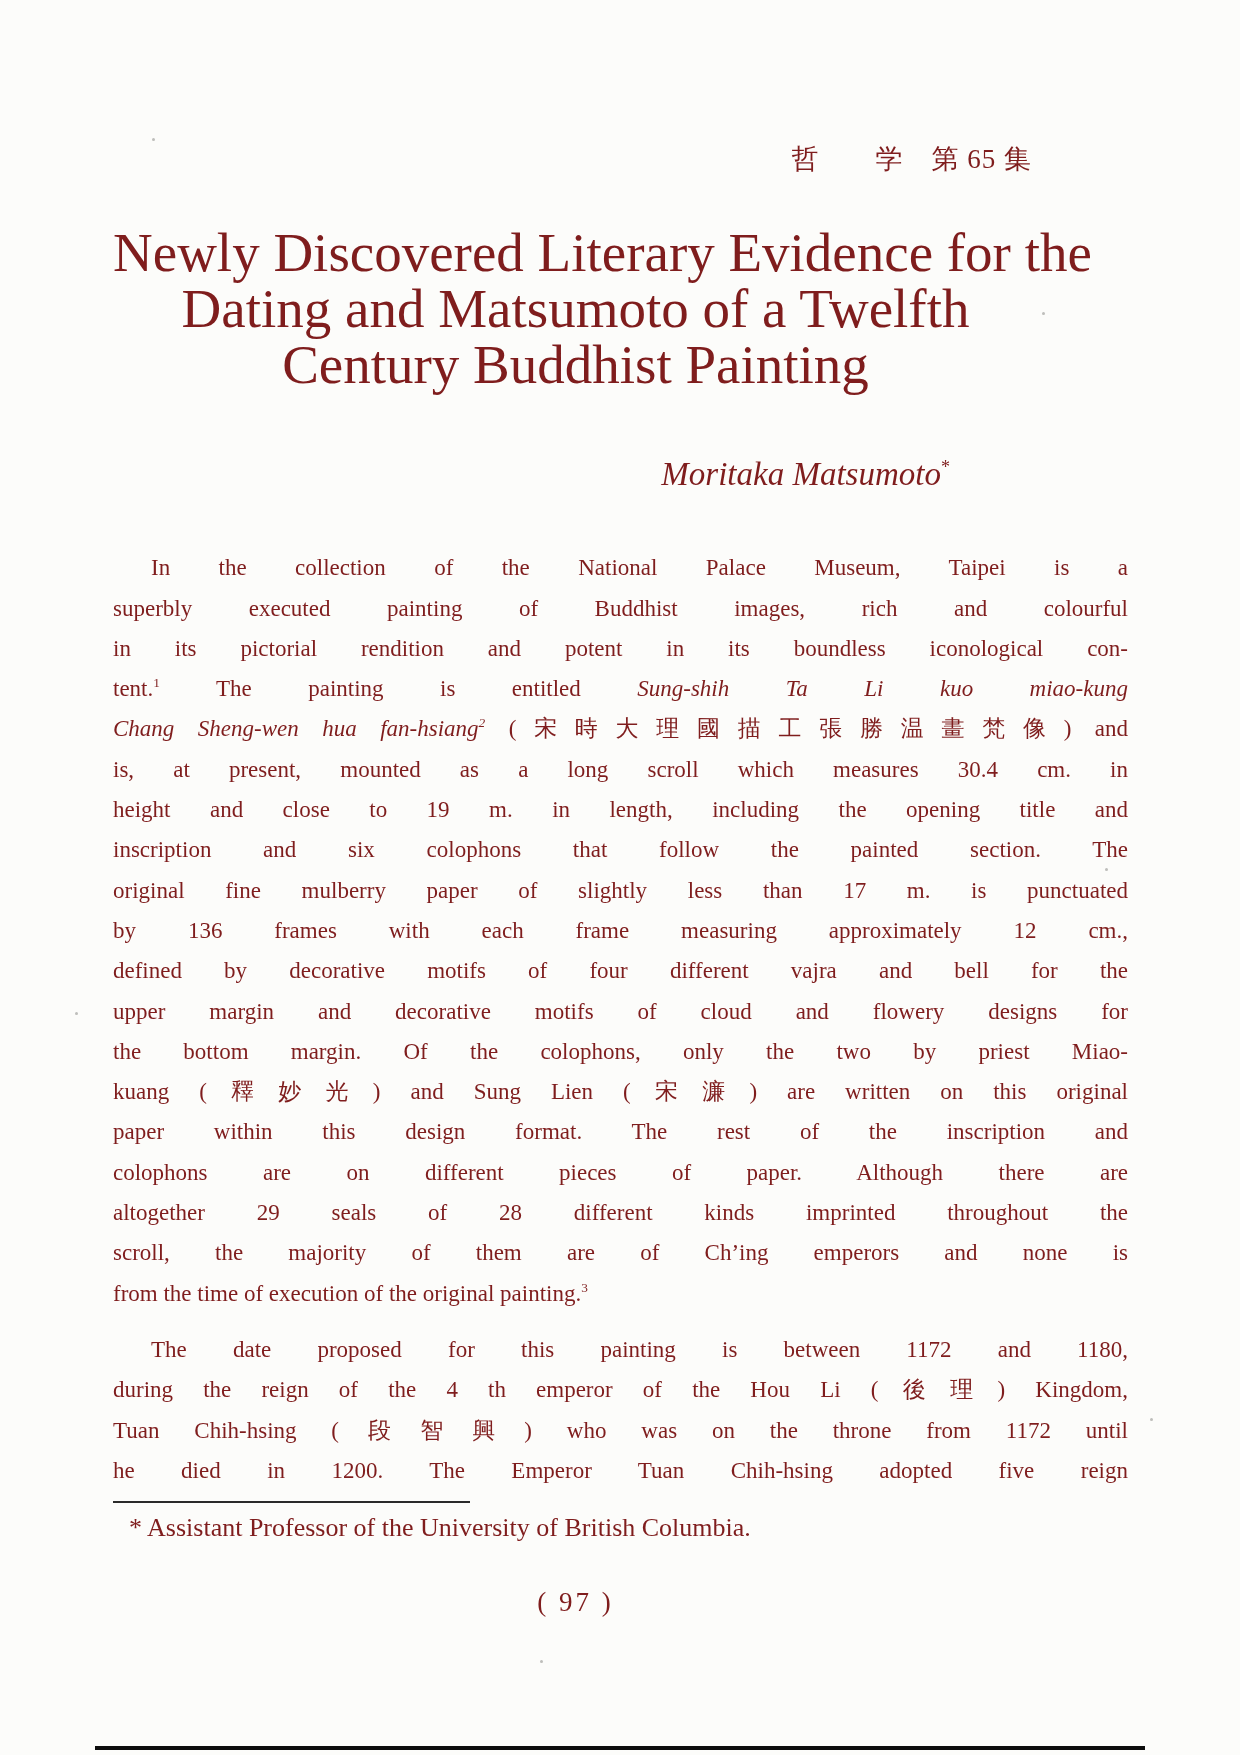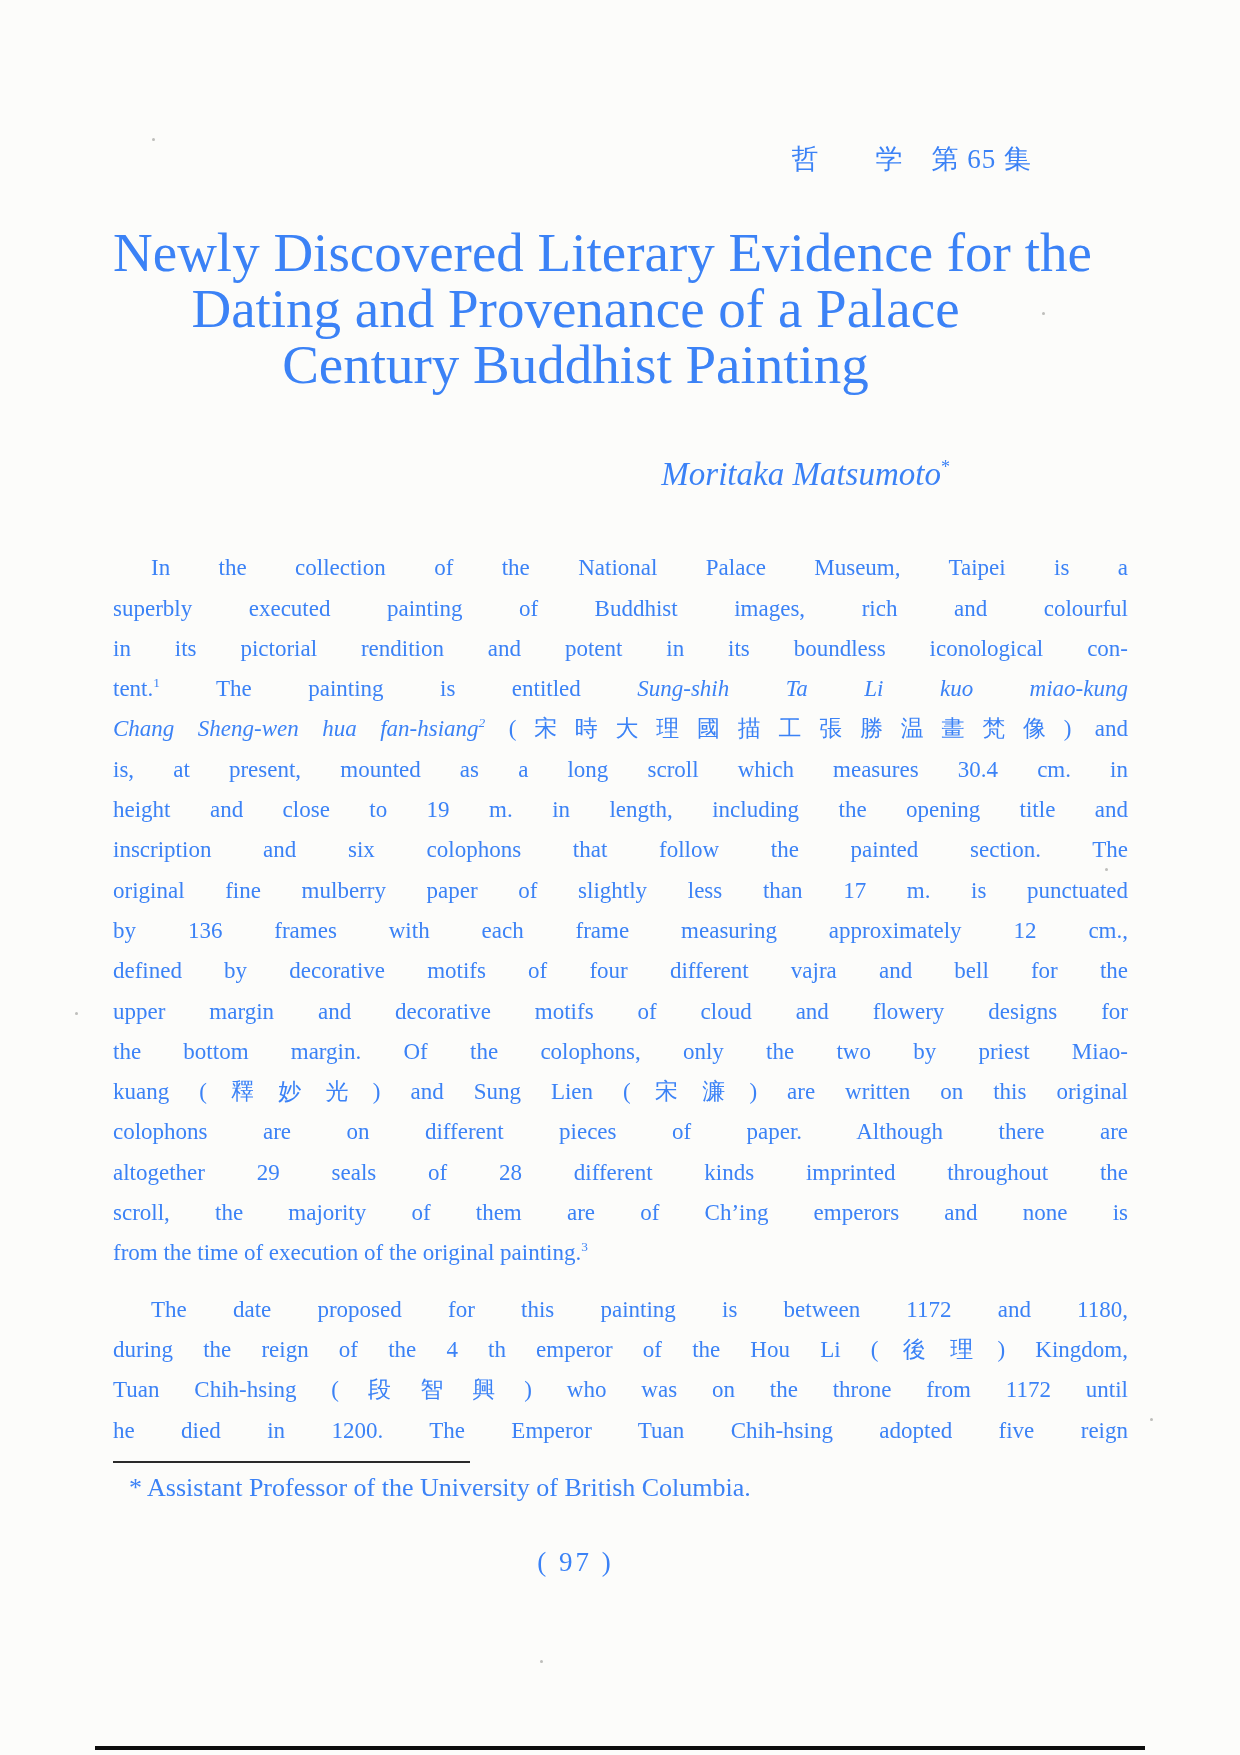--- a/index.html
+++ b/index.html
@@ -1,21 +1,21 @@
 <!DOCTYPE html>
 <html><head>
 <meta charset="utf-8">
 <style>
   html,body{margin:0;padding:0;background:#e8e8e6;}
   .page{
     position:relative;
     width:1240px;height:1755px;
     margin:0 auto;
     background:#fcfcfa;
-    color:#3b82f6;
+    color:#7f1d1d;
     font-family:"Liberation Serif","DejaVu Serif",serif;
     overflow:hidden;
   }
   .journal-header{
     margin:0;
     padding-top:143px;
     padding-right:208px;
     text-align:right;
     font-size:27px;
     line-height:1.2;
@@ -96,21 +96,21 @@
 </style>
 </head>
 <body>
 
 <div class="page">
 
   <div class="journal-header">哲　　学　第 65 集</div>
 
   <div class="title-block" id="title-block">
       <div class="title-line">Newly Discovered Literary Evidence for the</div>
-      <div class="title-line">Dating and Provenance of a Palace</div>
+      <div class="title-line">Dating and Matsumoto of a Twelfth</div>
       <div class="title-line">Century Buddhist Painting</div>
     </div>
 
   <div class="author-block">
     <span>Moritaka Matsumoto</span><sup>*</sup>
   </div>
 
   <div class="body-block" id="body-block">
       <div class="para">
         <div class="line indent"><span>In the collection of the National Palace Museum, Taipei is a</span></div>
@@ -120,20 +120,21 @@
         <div class="line"><span class="it">Chang Sheng-wen hua fan-hsiang</span><sup class="it">2</sup><span> (宋時大理國描工張勝温畫梵像) and</span></div>
         <div class="line"><span>is, at present, mounted as a long scroll which measures 30.4 cm. in</span></div>
         <div class="line"><span>height and close to 19 m. in length, including the opening title and</span></div>
         <div class="line"><span>inscription and six colophons that follow the painted section. The</span></div>
         <div class="line"><span>original fine mulberry paper of slightly less than 17 m. is punctuated</span></div>
         <div class="line"><span>by 136 frames with each frame measuring approximately 12 cm.,</span></div>
         <div class="line"><span>defined by decorative motifs of four different vajra and bell for the</span></div>
         <div class="line"><span>upper margin and decorative motifs of cloud and flowery designs for</span></div>
         <div class="line"><span>the bottom margin. Of the colophons, only the two by priest Miao-</span></div>
         <div class="line"><span>kuang (釋妙光) and Sung Lien (宋濂) are written on this original</span></div>
+        <div class="line"><span>paper within this design format. The rest of the inscription and</span></div>
         <div class="line"><span>colophons are on different pieces of paper. Although there are</span></div>
         <div class="line"><span>altogether 29 seals of 28 different kinds imprinted throughout the</span></div>
         <div class="line"><span>scroll, the majority of them are of Ch’ing emperors and none is</span></div>
         <div class="line last"><span>from the time of execution of the original painting.</span><sup>3</sup></div>
       </div>
       <div class="para">
         <div class="line indent"><span>The date proposed for this painting is between 1172 and 1180,</span></div>
         <div class="line"><span>during the reign of the 4 th emperor of the Hou Li (後理) Kingdom,</span></div>
         <div class="line"><span>Tuan Chih-hsing (段智興) who was on the throne from 1172 until</span></div>
         <div class="line"><span>he died in 1200. The Emperor Tuan Chih-hsing adopted five reign</span></div>

